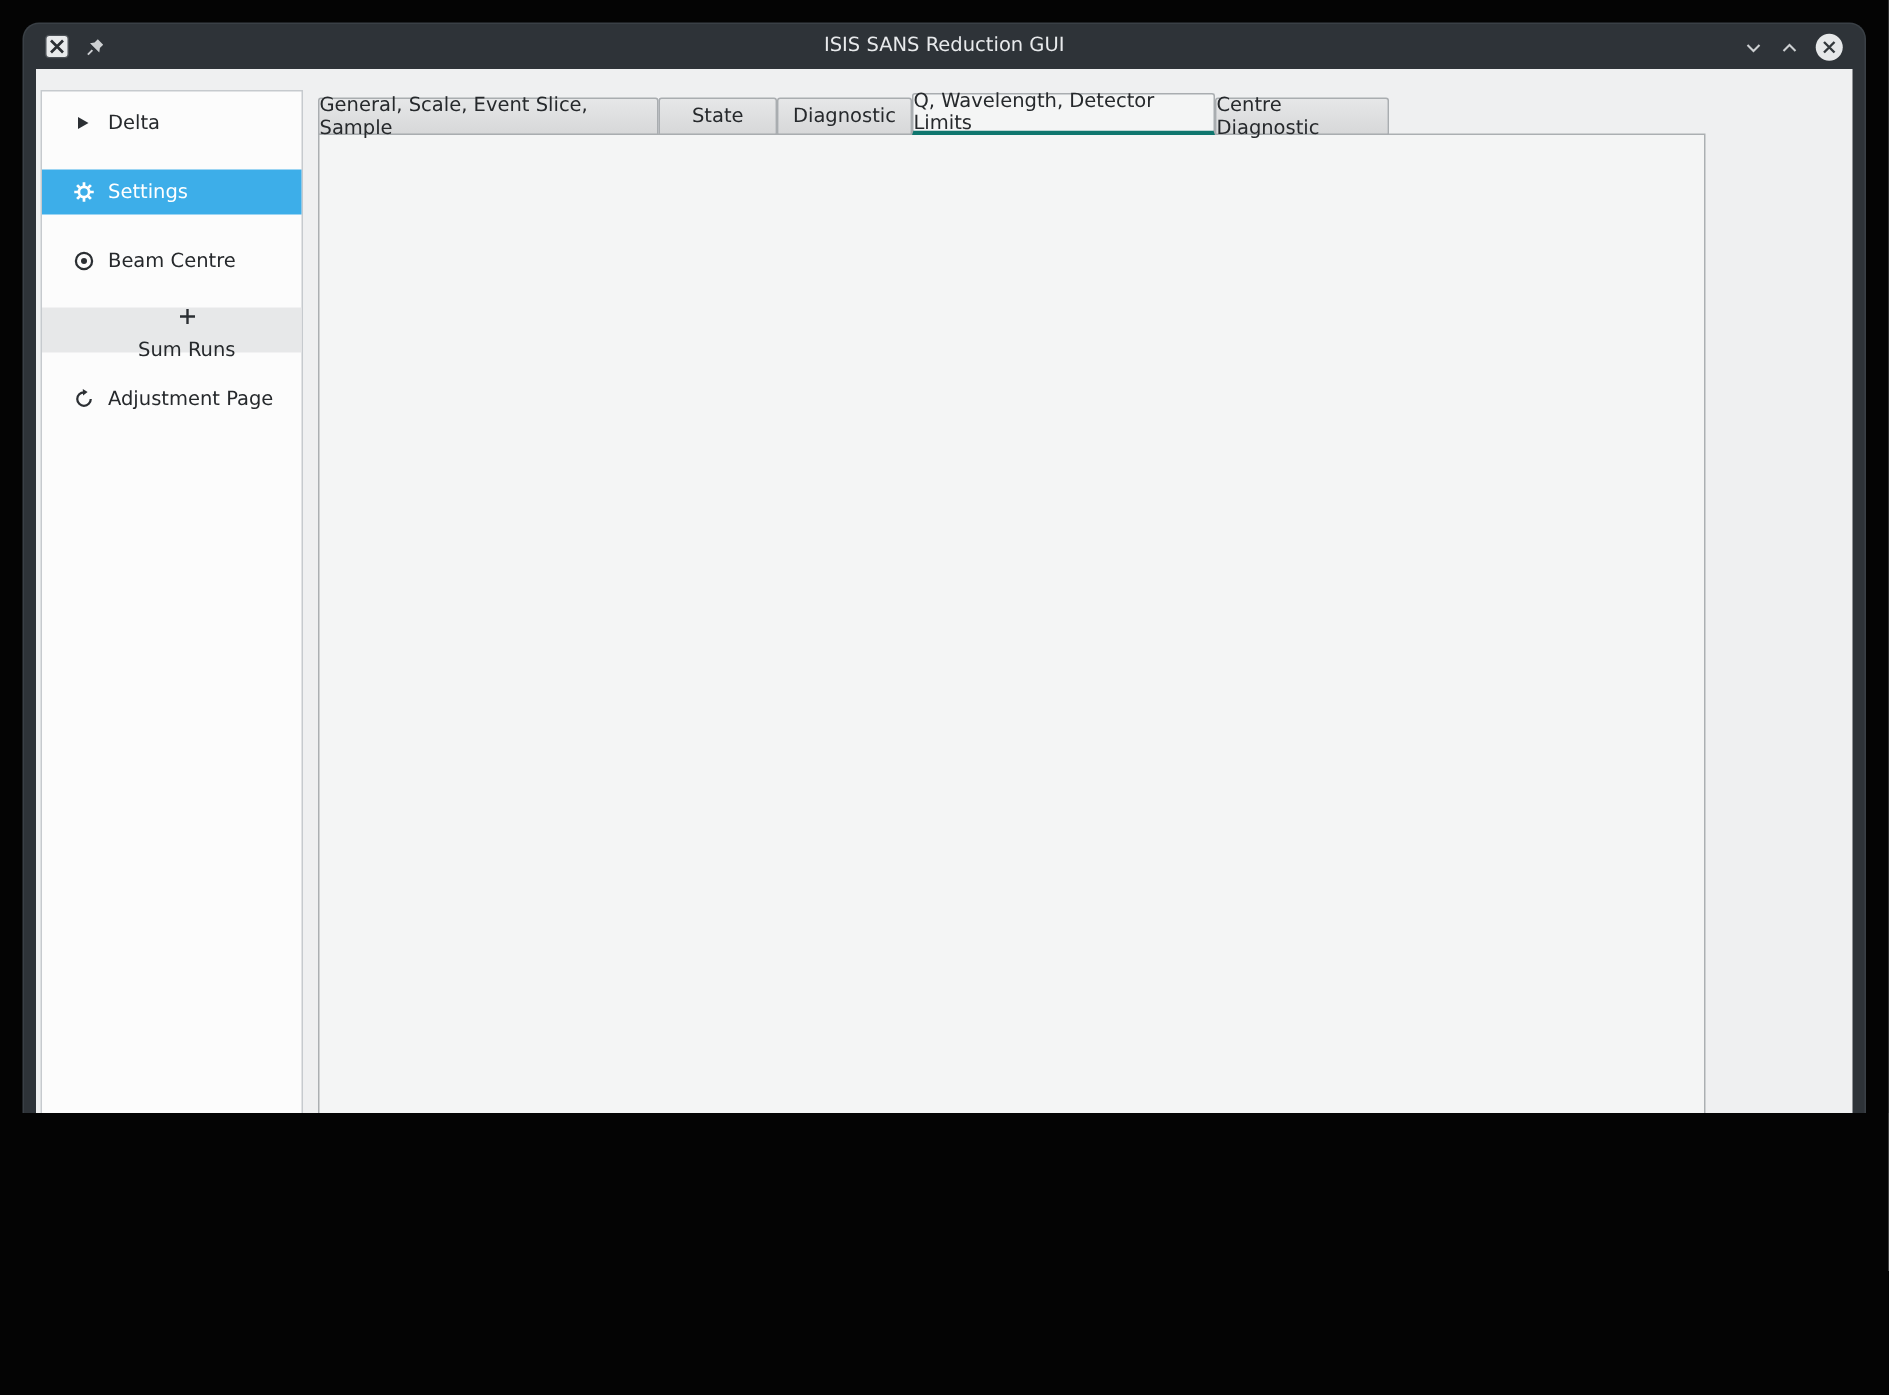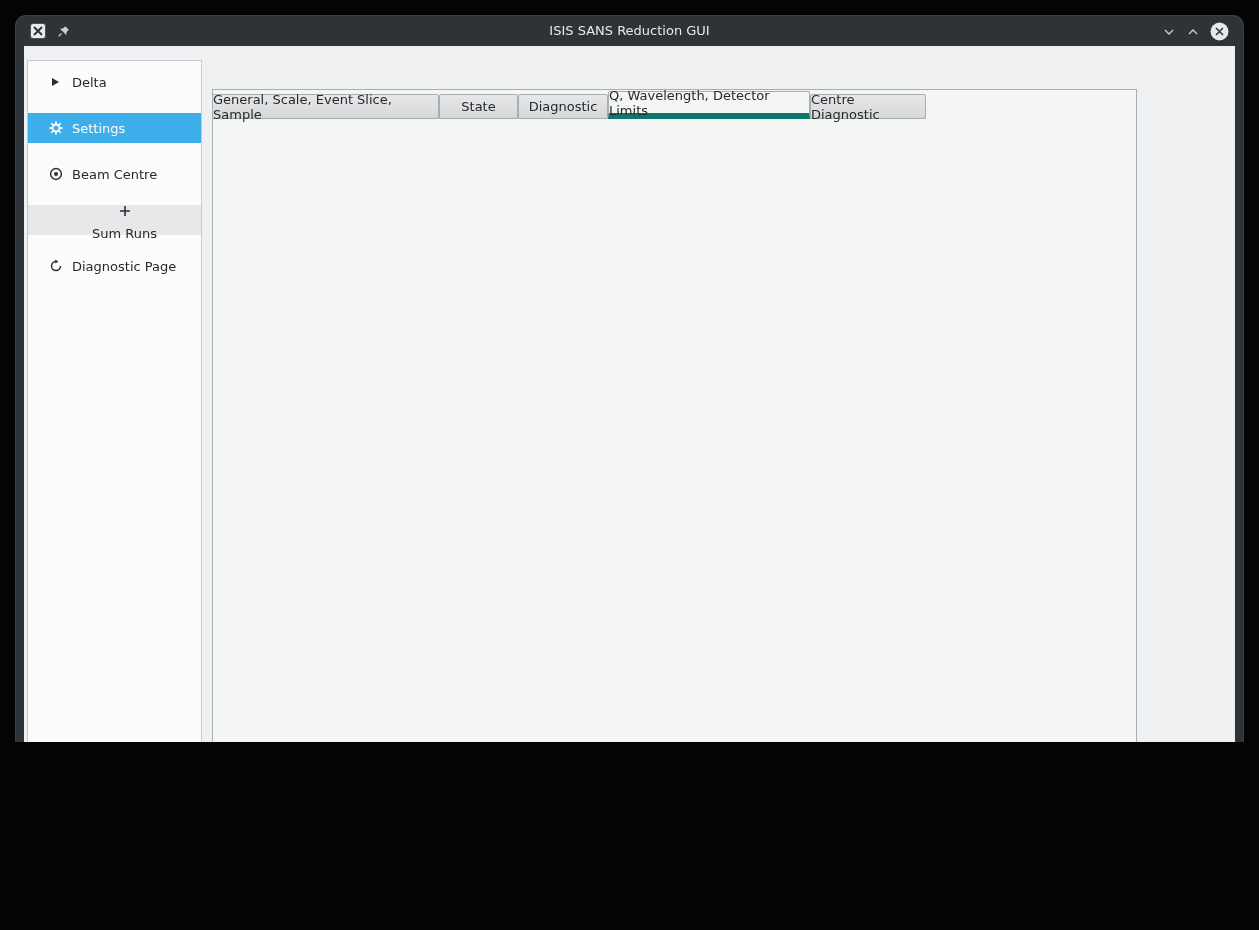--- a/index.html
+++ b/index.html
@@ -26,25 +26,25 @@
   .side-item .ic { width:15px; display:flex; align-items:center; justify-content:center; }
   .side-item.active { background:#3daee9; color:#ffffff; }
   .side-item.alt { background:#e7e8e9; }
   .tri { width:0; height:0; border-left:7px solid #2b2f33; border-top:4.5px solid transparent; border-bottom:4.5px solid transparent; }
 
   .help-btn { position:absolute; left:17px; top:839px; width:20px; height:22px;
               background:linear-gradient(#fcfdfd,#eef0f1); border:1px solid #a3a7ab; border-radius:2px;
               font-size:12px; color:#26292c; display:flex; align-items:center; justify-content:center; }
 
   
-  .tabbar { position:absolute; left:196px; top:46px; height:28px; display:flex; align-items:flex-end; z-index:3;margin-top:29px; }
+  .tabbar { position:absolute; left:196px; top:46px; height:28px; display:flex; align-items:flex-end; z-index:3; }
   .tab { height:25px; border:1px solid #a9adb0; background:linear-gradient(#e6e7e8,#d7d8d9);
          display:flex; align-items:center; justify-content:center; font-size:13px; color:#26292c;
          border-radius:2px 2px 0 0; cursor:default; }
-  .tab.active { height:28px; background:#f4f5f5; border-bottom:6px solid #0f766e; }
+  .tab.active { height:28px; background:#f4f5f5; border-bottom:3px solid #0f766e; }
 
   
   .panel { position:absolute; left:196px; top:73px; width:925px; height:781px;
            background:#f4f5f5; border:1px solid #abafb2; z-index:1; }
 
   
   .groupbox { position:absolute; border:1px solid #aeb2b6; border-radius:3px; }
   .gb-title { position:absolute; top:-9px; left:8px; background:#f4f5f5; padding:0 4px;
               font-size:13px; color:#26292c; white-space:pre; }
   .gb-check-title { position:absolute; top:-9px; left:8px; background:#f4f5f5; padding:0 5px;
@@ -160,21 +160,21 @@
         </span>
         <span>Sum Runs</span>
       </div>
       <div class="side-item" style="top:190px;">
         <span class="ic">
           <svg width="14" height="14" viewBox="0 0 14 14">
             <path d="M11.5 7 A4.5 4.5 0 1 1 7 2.5" fill="none" stroke="#2b2f33" stroke-width="1.5"></path>
             <path d="M6.2 0.4 L9.4 2.4 L6.4 4.6 Z" fill="#2b2f33"></path>
           </svg>
         </span>
-        <span>Diagnostic Page</span>
+        <span>Adjustment Page</span>
       </div>
     </div>
 
     <div class="help-btn">?</div>
 
     <div class="panel"></div>
 
     <div class="tabbar">
       <div class="tab" style="width:227px;">General, Scale, Event Slice, Sample</div>
       <div class="tab" style="width:79px;">State</div>

